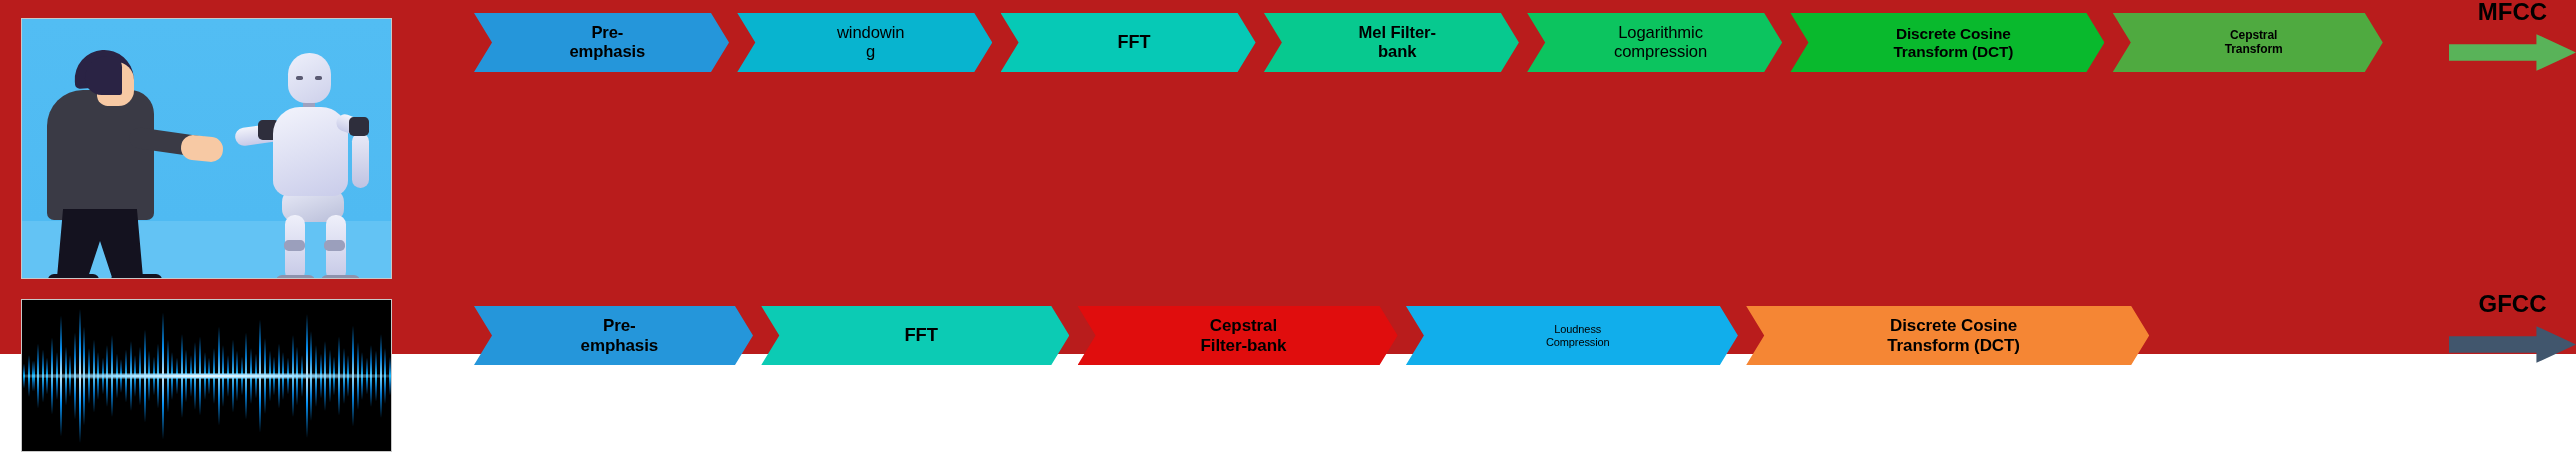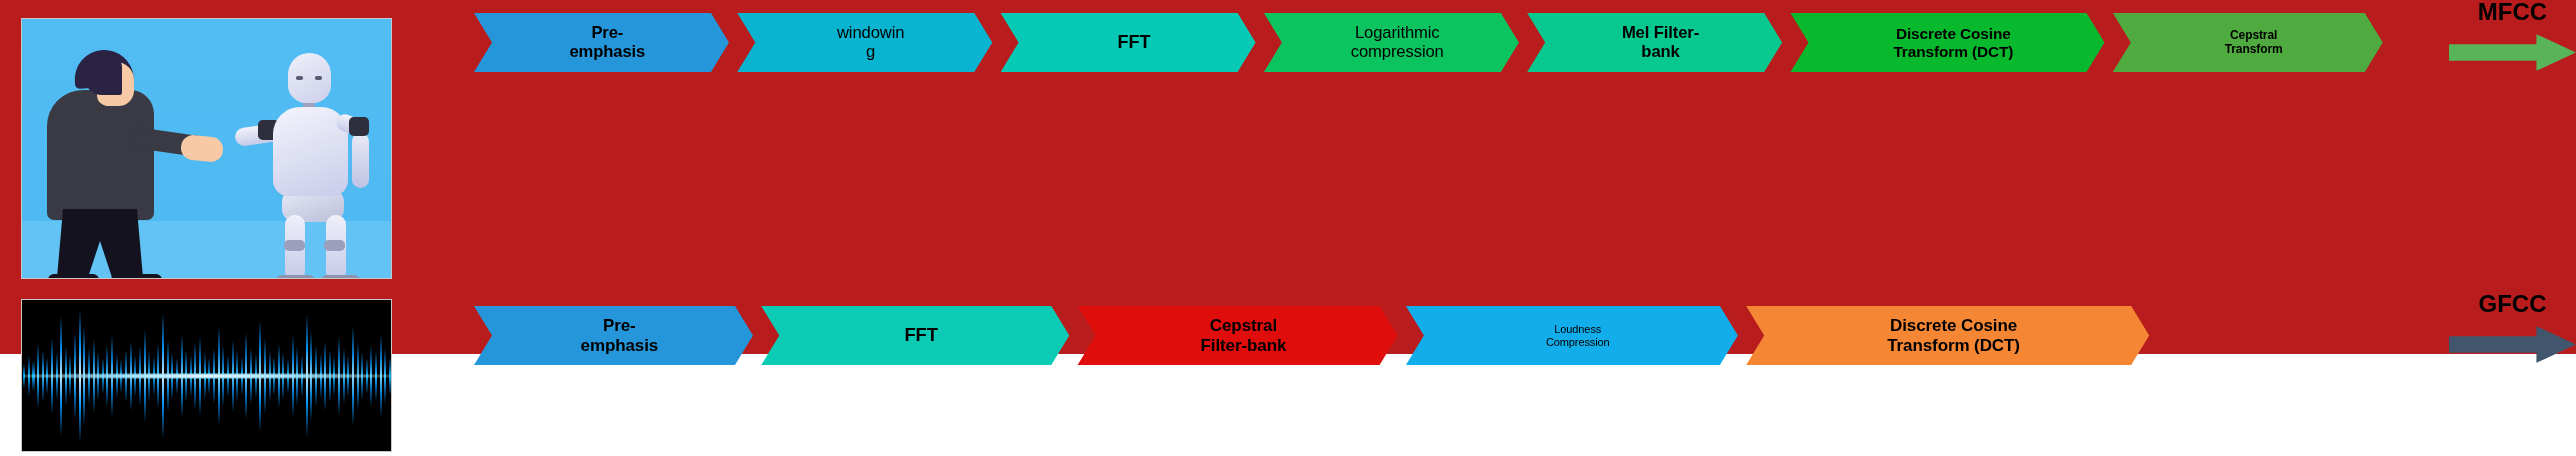--- a/index.html
+++ b/index.html
@@ -239,27 +239,27 @@
         <div class="chev-label bold" style="font-size: 16.6px;">Pre-
 emphasis</div>
       </div>
       <div class="chev" style="background: rgb(8, 180, 207); width: 255px; justify-content: center;">
         <div class="chev-label" style="font-size: 16.6px;">windowin
 g</div>
       </div>
       <div class="chev" style="background: rgb(6, 201, 182); width: 255px;">
         <div class="chev-label bold" style="font-size: 18px;">FFT</div>
       </div>
+      <div class="chev" style="background: rgb(7, 201, 143); width: 255px;">
+        <div class="chev-label bold" style="font-size: 16.6px;">Mel Filter-
+bank</div>
+      </div>
       <div class="chev" style="background: rgb(12, 196, 95); width: 255px;">
         <div class="chev-label" style="font-size: 16.6px;">Logarithmic
 compression</div>
-      </div>
-      <div class="chev" style="background: rgb(7, 201, 143); width: 255px;">
-        <div class="chev-label bold" style="font-size: 16.6px;">Mel Filter-
-bank</div>
       </div>
       <div class="chev" style="background: rgb(9, 185, 45); width: 314px;">
         <div class="chev-label bold" style="font-size: 15.4px;">Discrete Cosine
 Transform (DCT)</div>
       </div>
       <div class="chev" style="background: rgb(79, 170, 64); width: 270px;">
         <div class="chev-label bold" style="font-size: 12px;">Cepstral
 Transform</div>
       </div>
     </div>

